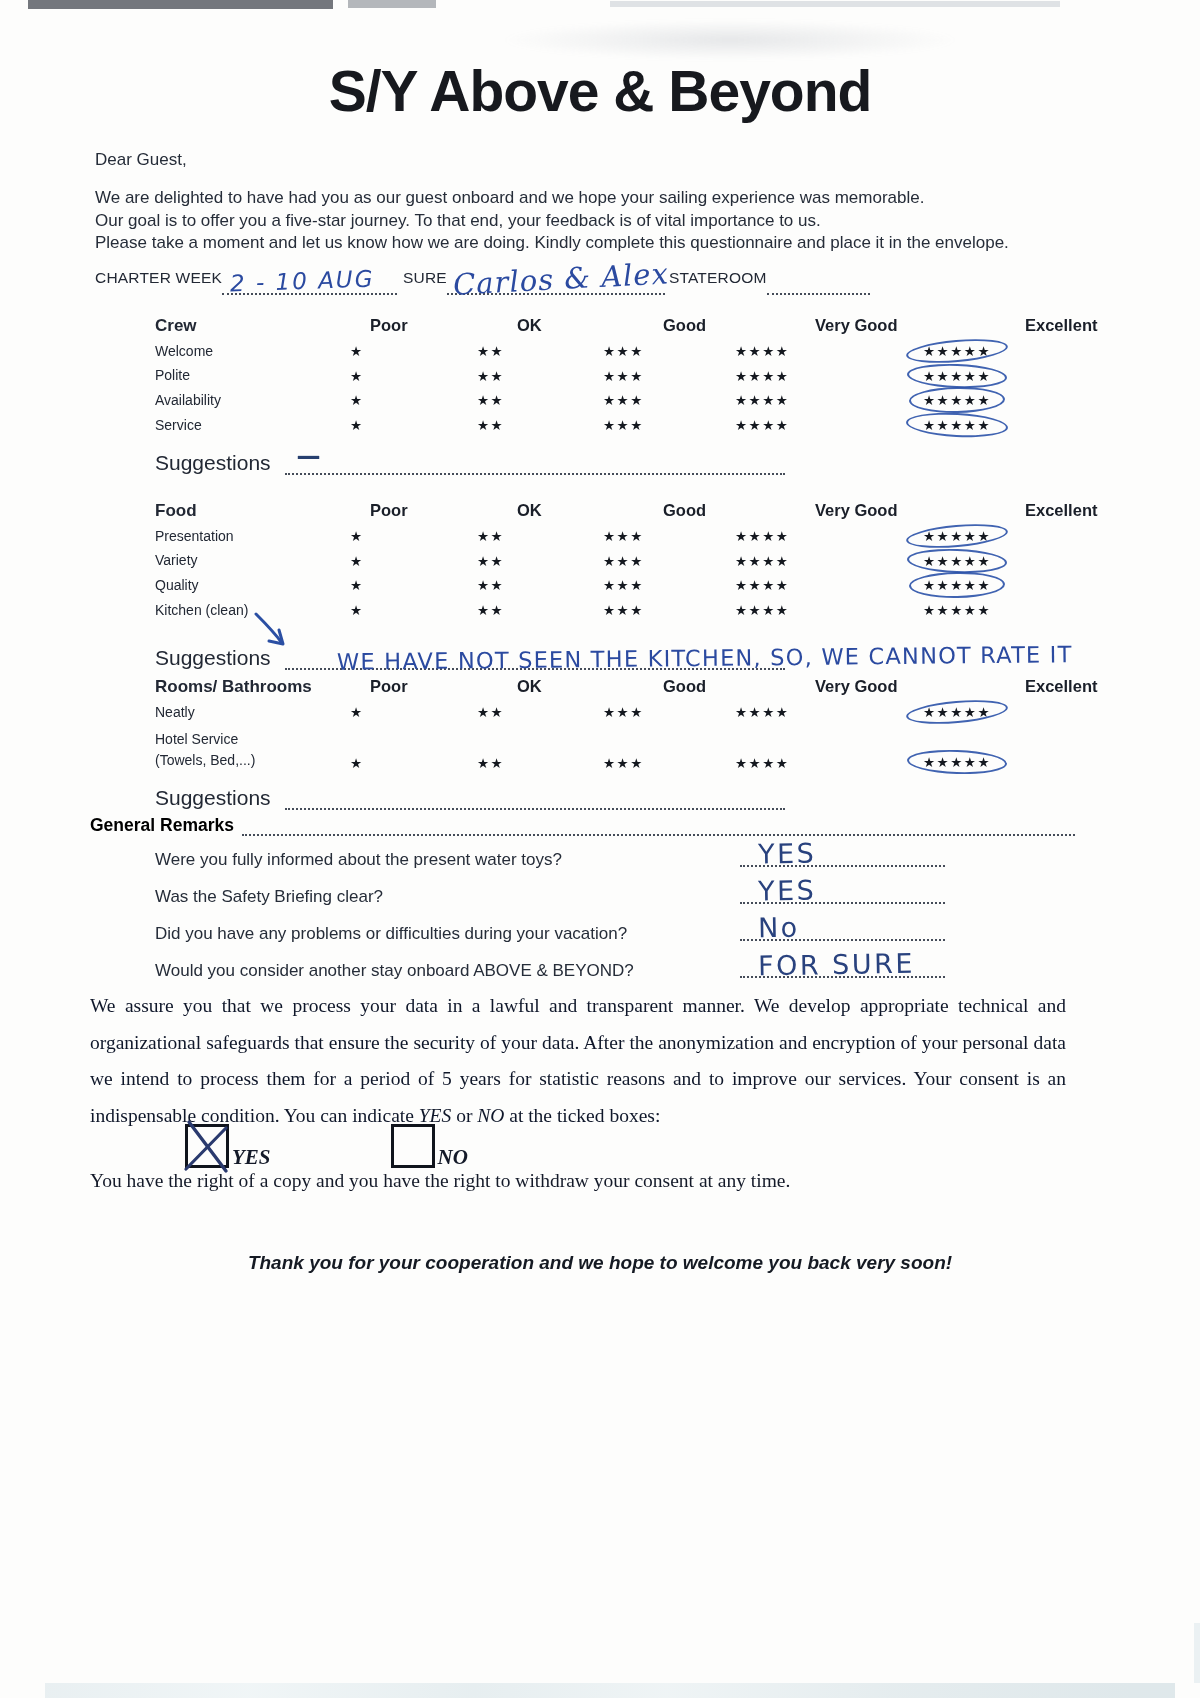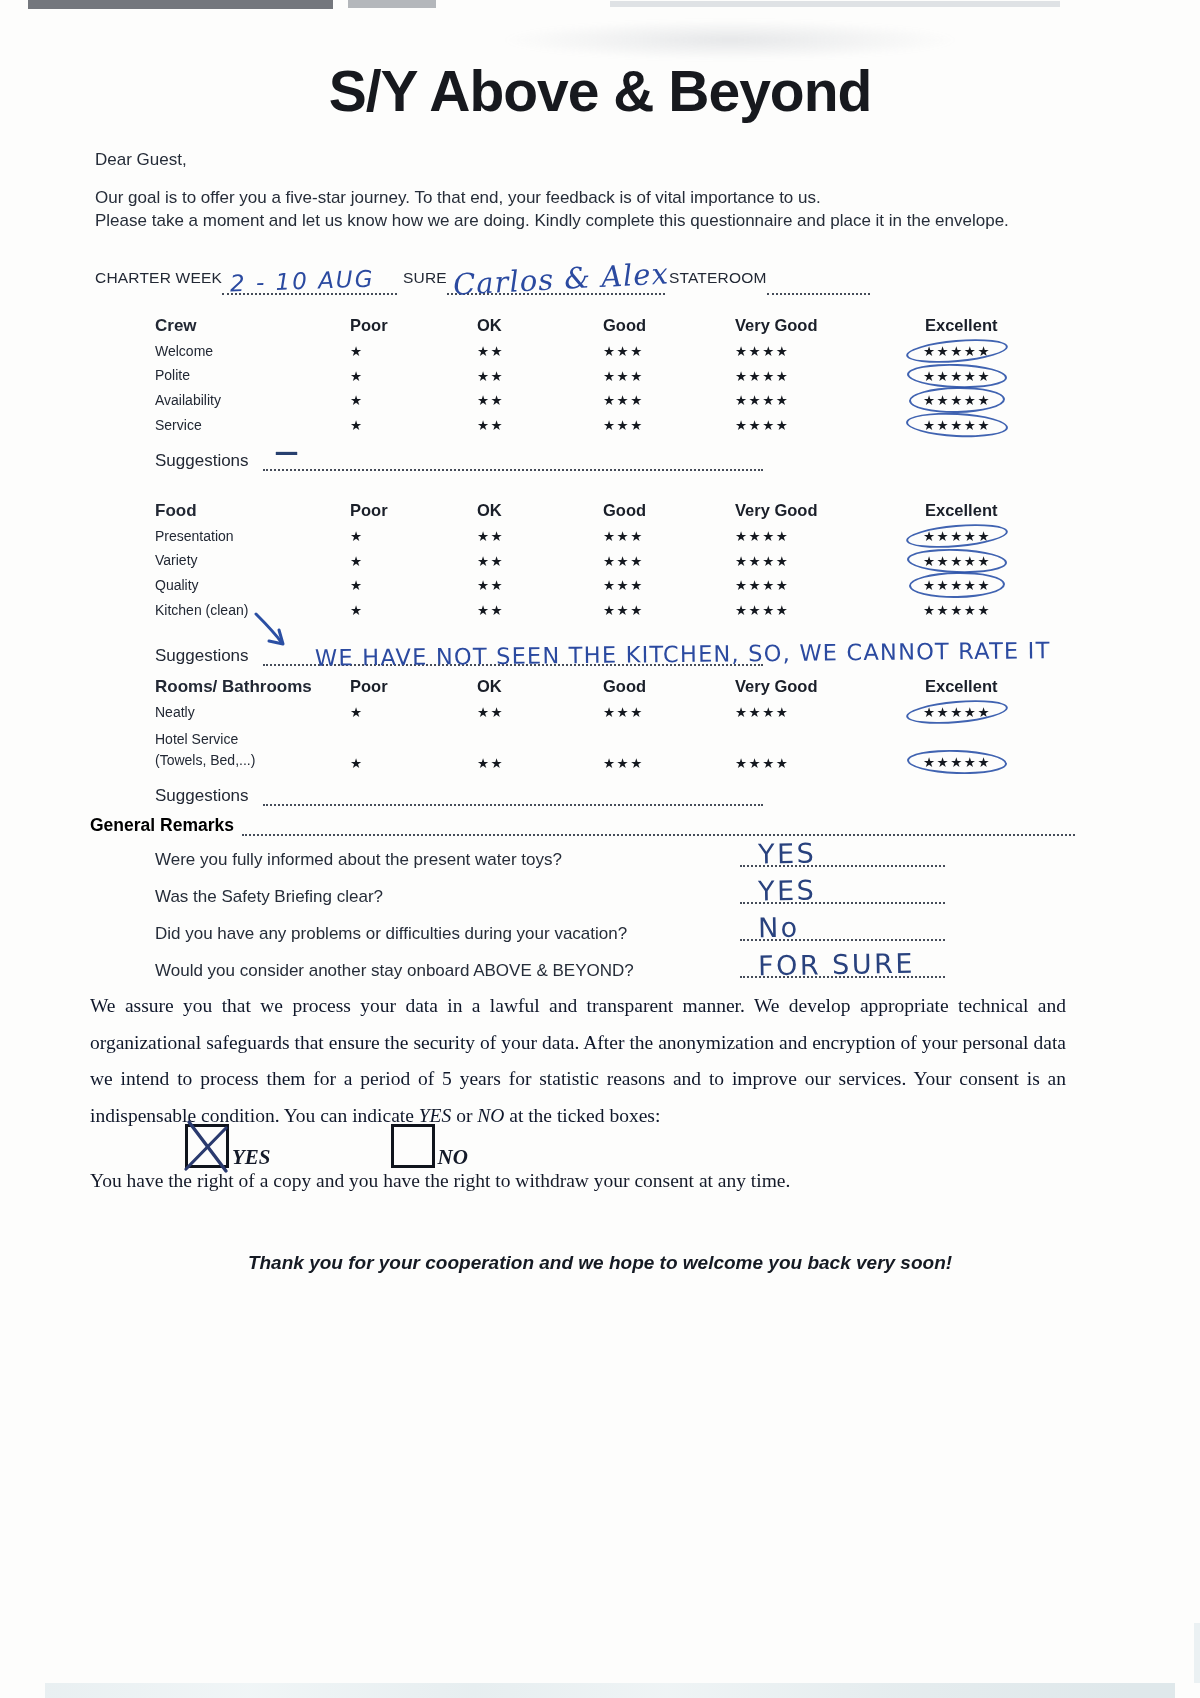--- a/index.html
+++ b/index.html
@@ -37,38 +37,38 @@
   .week { position:absolute; left:8px; bottom:-1px; font-size:23px; font-style:italic; font-weight:500;
     transform:rotate(-2deg); letter-spacing:2px; }
   .guest-name { position:absolute; left:6px; bottom:-3px; font-size:29px; font-style:italic; font-weight:500;
     font-family:"DejaVu Serif", serif; transform:rotate(-3deg); letter-spacing:1px; }
 
   
   .rtable { position:absolute; left:155px; width:845px; }
   .t0 { top:312px; } .t1 { top:497px; } .t2 { top:673px; }
   .rrow { display:grid; grid-template-columns:195px 127px 126px 132px 180px 1fr;
     align-items:center; height:24.6px; }
-  .rrow.hdr { height:27px; font-weight:700; font-size:16.5px; color:#1a1f29; }
+  .rrow.hdr { height:27px; font-weight:700; font-size:16.5px; color:#1a1f29;gap:20px; }
   .rrow.hdr .sec { font-size:17px; }
   .rrow.two { height:47px; }
   .rrow.two .cell { align-self:end; padding-bottom:1px; }
   .cell.lbl { font-size:14px; color:#222834; line-height:21px; }
   .cell.stars { font-size:13.5px; letter-spacing:1.5px; color:#14181f; }
   .cell.c4.h { padding-left:10px; }
   .circ { position:relative; display:inline-block; padding:1px 8px; }
   .circ.circled::before { content:""; position:absolute; inset:-3px -7px;
     border:2.3px solid #2b52a8; border-radius:50%; transform:rotate(-2deg); opacity:.9; }
   .rrow:nth-child(2) .circ.circled::before { transform:rotate(-5deg); inset:-2px -9px; }
   .rrow:nth-child(3) .circ.circled::before { transform:rotate(2deg); inset:-3px -8px; }
   .rrow:nth-child(4) .circ.circled::before { transform:rotate(-1deg); inset:-4px -6px; }
   .rrow:nth-child(5) .circ.circled::before { transform:rotate(3deg); inset:-3px -9px; }
 
   .sugg { position:relative; display:flex; align-items:flex-end; margin-top:14px; }
   .t1 .sugg { margin-top:24px; }
-  .sugg-lbl { font-size:17px; color:#222834; padding-bottom:0px; }
+  .sugg-lbl { font-size:21px; color:#222834; padding-bottom:0px; }
   .dotline { position:relative; border-bottom:2px dotted #454c59; height:16px; margin-left:14px; width:500px; }
   .hand.dash { position:absolute; left:12px; bottom:3px; font-size:24px; font-weight:700; color:#27406f;
     letter-spacing:-2px; }
   .hand.sug-note { position:absolute; left:52px; bottom:-3px; font-size:22.5px; letter-spacing:1.2px;
     transform:rotate(-0.6deg); font-weight:500; }
   .arrow { position:absolute; left:96px; top:-34px; overflow:visible; }
 
   
   .remarks { position:absolute; left:90px; top:815px; width:985px; }
   .gr-head { display:flex; align-items:flex-end; }
@@ -106,20 +106,21 @@
   <div class="strip strip2"></div>
   <div class="strip strip3"></div>
   <div class="strip smudge"></div>
   <div class="strip bstrip"></div>
   <div class="strip bstrip2"></div>
 
   <div class="title">S/Y Above &amp; Beyond</div>
   <div class="salutation">Dear Guest,</div>
 
   <div class="intro">
+    <div>We are delighted to have had you as our guest onboard and we hope your sailing experience was memorable.</div>
     <div>Our goal is to offer you a five-star journey. To that end, your feedback is of vital importance to us.</div>
     <div>Please take a moment and let us know how we are doing. Kindly complete this questionnaire and place it in the envelope.</div>
   </div>
 
   <div class="charter">
     <span class="cap">CHARTER WEEK</span>
     <span class="fill w1">
       <span class="hand week">2 - 10 AUG</span>
     </span>
     <span class="cap">SURE</span>

